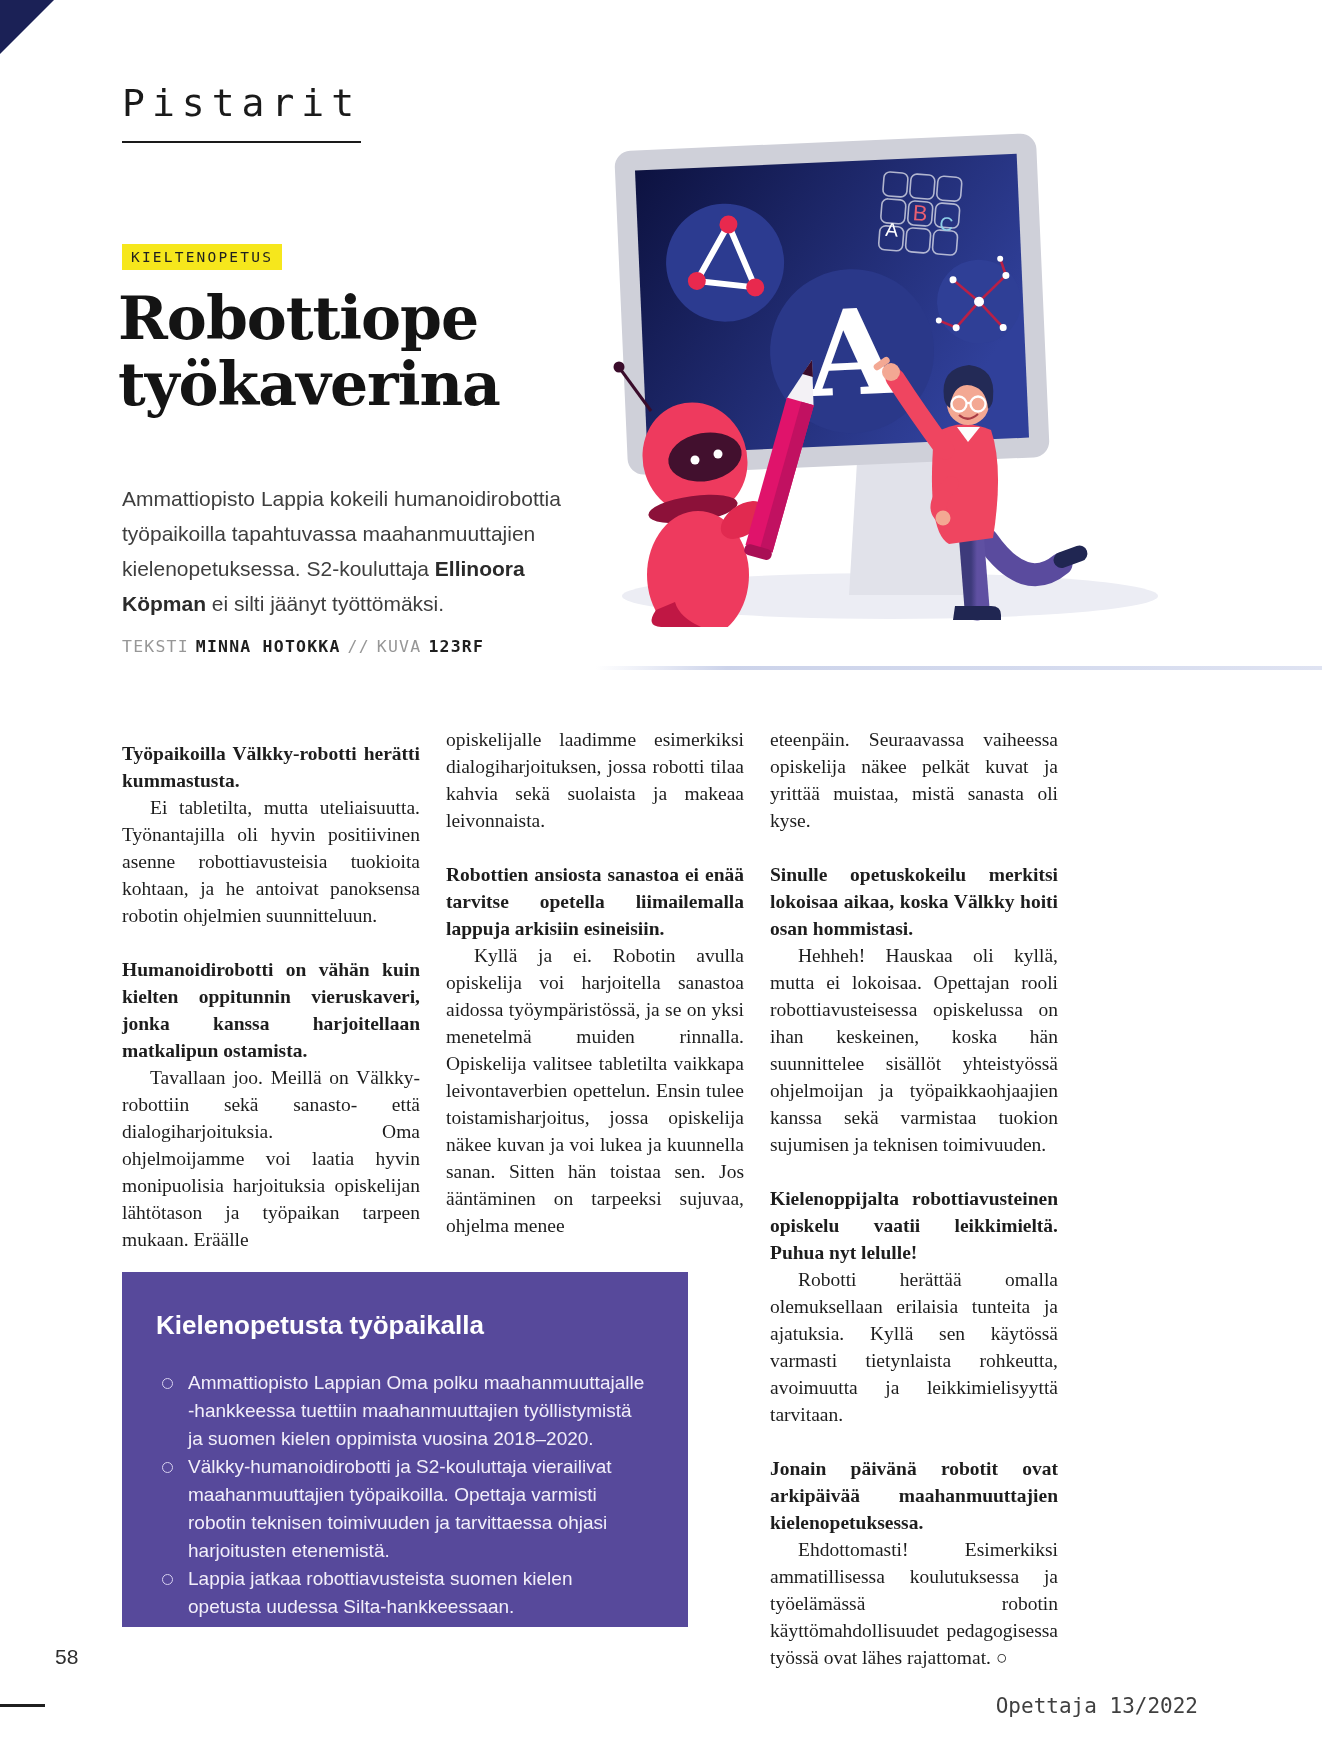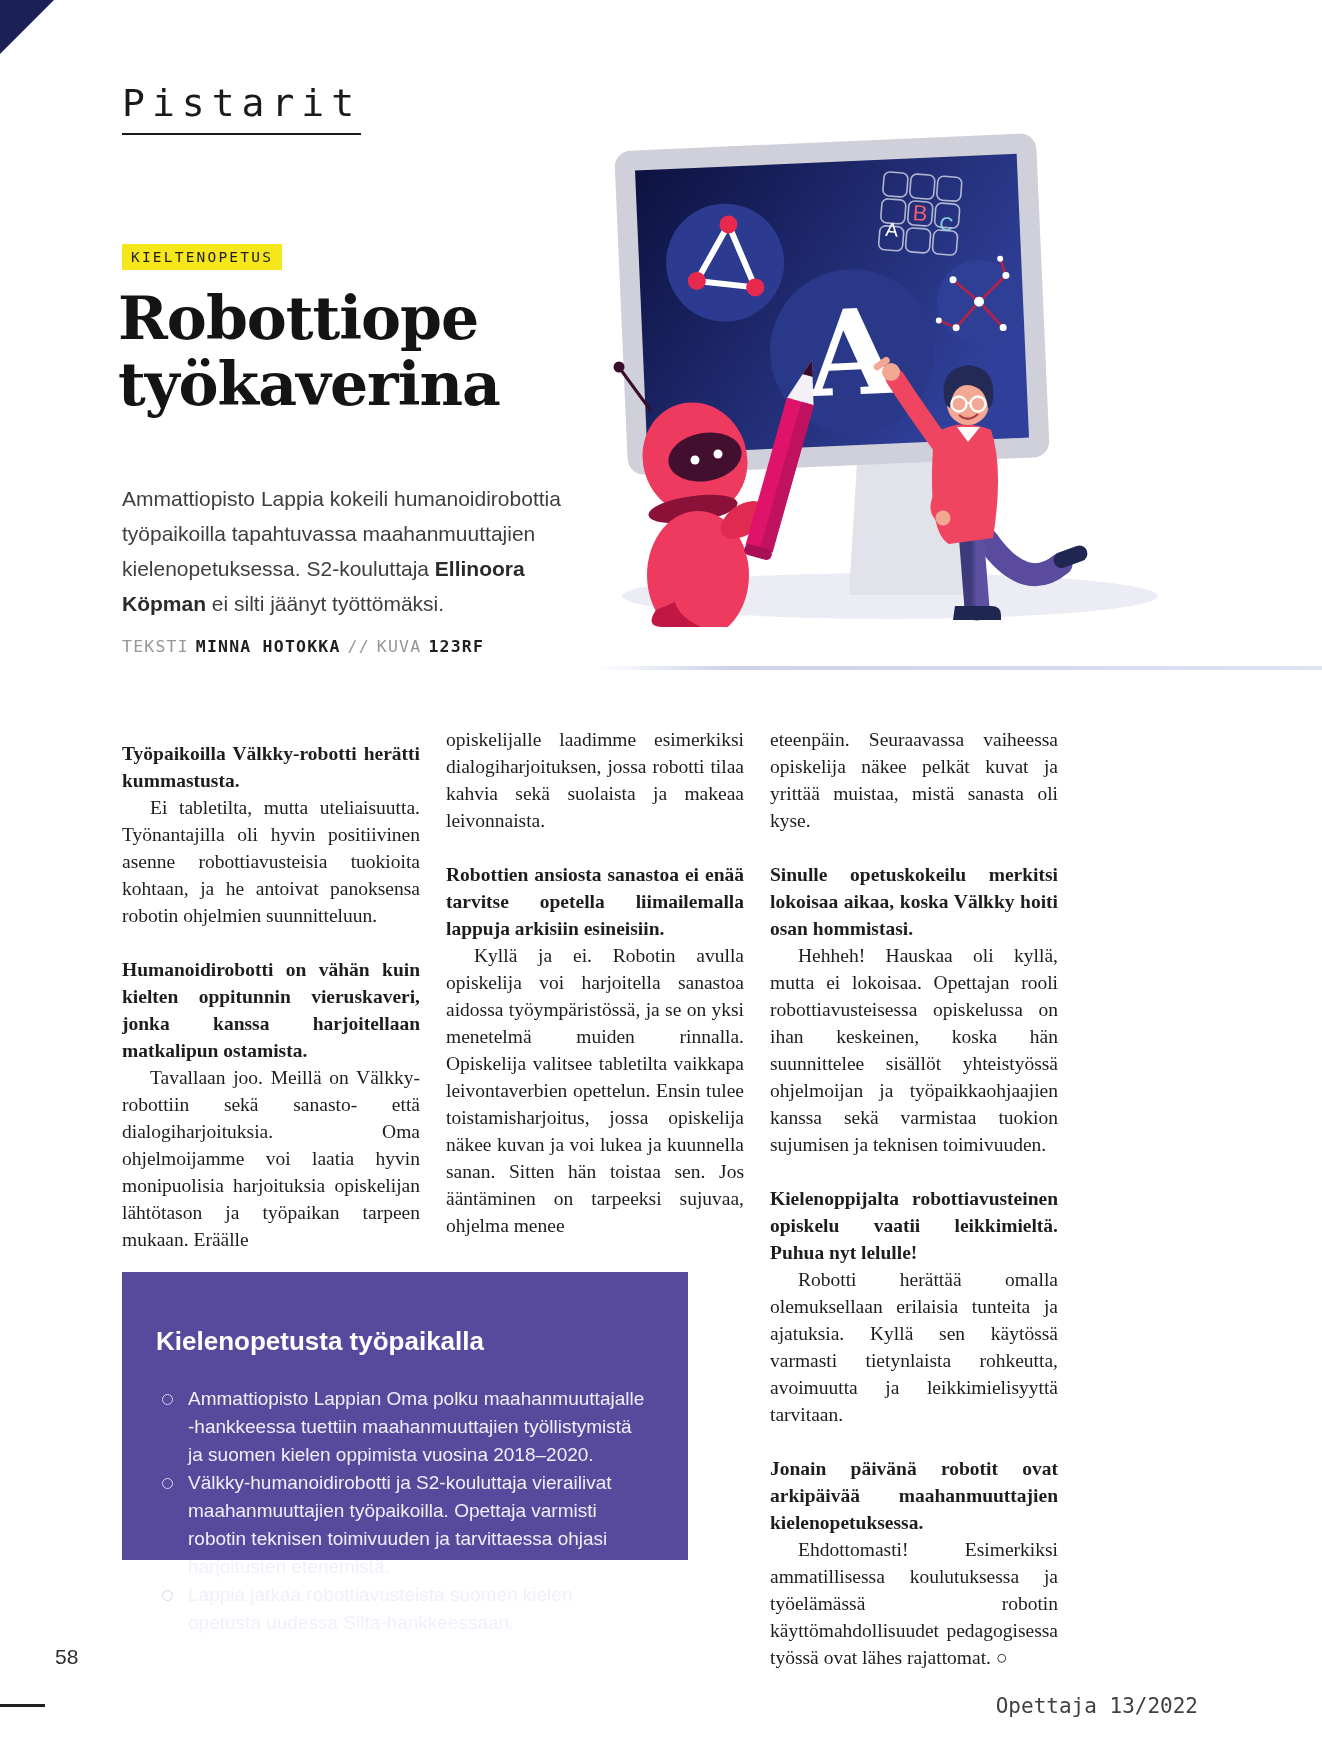--- a/index.html
+++ b/index.html
@@ -6,21 +6,21 @@
   .page{position:relative;width:1322px;height:1763px;background:#ffffff;overflow:hidden;
         font-family:"Liberation Serif",serif;color:#1f1f1f;}
 
   
   .corner-triangle{position:absolute;top:0;left:0;width:0;height:0;
     border-top:54px solid #1b2156;border-right:54px solid transparent;}
 
   
   .kicker{position:absolute;left:122px;top:84px;font-family:"DejaVu Sans Mono",monospace;
     font-size:38px;letter-spacing:7px;color:#1a1a1a;border-bottom:2px solid #1a1a1a;
-    padding-bottom:11px;line-height:1;}
+    padding-bottom:19px;line-height:1;}
 
   
   .tag{position:absolute;left:122px;top:244px;background:#f6e71c;color:#1f1f1f;
     font-family:"DejaVu Sans Mono",monospace;font-size:14.5px;letter-spacing:2.2px;
     padding:5px 9px 4px 9px;line-height:1.2;}
 
   
   .headline{position:absolute;left:118px;top:285px;font-family:"DejaVu Serif",serif;
     font-weight:bold;font-size:60px;line-height:66px;color:#141414;letter-spacing:-1px;}
 
@@ -46,23 +46,23 @@
   .col{position:absolute;top:726px;font-size:19.5px;line-height:27px;color:#1d1d1d;}
   .col-1{left:122px;width:298px;}
   .col-2{left:446px;width:298px;}
   .col-3{left:770px;width:288px;}
   .col p{margin:0;text-align:justify;hyphens:auto;-webkit-hyphens:auto;}
   .col p.qa-q{font-weight:bold;margin-top:27px;}
   .col p.qa-q:first-child{margin-top:14px;}
   .col p.qa-a{text-indent:28px;}
 
   
-  .infobox{position:absolute;left:122px;top:1272px;width:566px;height:288px;
+  .infobox{position:absolute;left:122px;top:1272px;width:566px;height:355px;
     background:#57499b;color:#f2effa;font-family:"Liberation Sans",sans-serif;
-    box-sizing:border-box;padding:54px 40px 0 34px;}
+    box-sizing:border-box;padding:38px 40px 0 34px;}
   .infobox h2{margin:0 0 28px 0;font-size:26px;line-height:1.2;font-weight:bold;color:#ffffff;}
   .infobox ul{margin:0;padding:0 0 0 6px;list-style:none;}
   .infobox li{display:flex;gap:15px;font-size:19px;line-height:28px;}
   .infobox .dot{flex:0 0 auto;width:9px;height:9px;border:1.7px solid #d8d2f0;
     border-radius:50%;margin-top:9px;}
 
   
   .footer-rule{position:absolute;left:0;top:1704px;width:45px;height:2.5px;background:#1f1f1f;}
   .page-number{position:absolute;left:55px;top:1644px;font-family:Liberation Sans, sans-serif;
     font-size:21px;color:#2e2e2e;line-height:1.2;}

